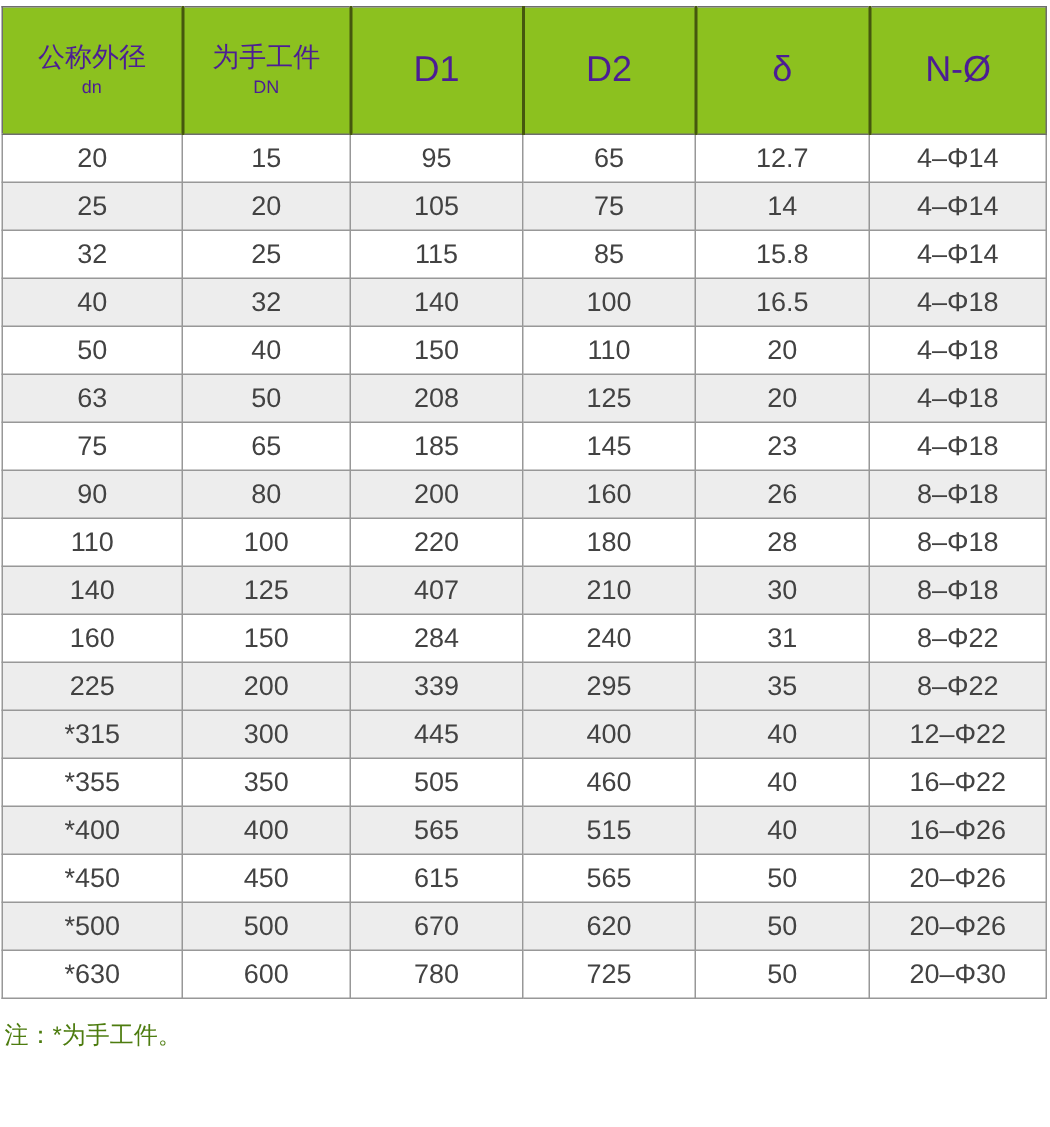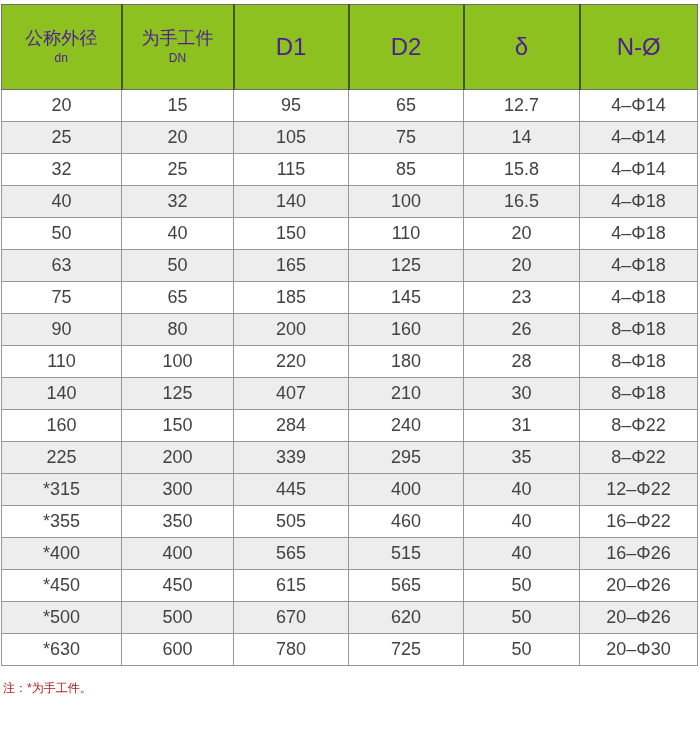--- a/index.html
+++ b/index.html
@@ -66,22 +66,22 @@
     padding: 0;
     overflow: hidden;
     white-space: nowrap;
   }
   tbody tr.alt {
     background: #ededed;
   }
 
   .note {
     margin: 14px 0 0 2px;
-    font-size: 12px;
-    color: #b91c1c;
+    font-size: 16px;
+    color: #4d7c0f;
   }
 </style>
 </head>
 <body>
 
 <div class="page">
   <table class="spec">
     <colgroup>
       <col class="c1">
         <col class="c2">
@@ -143,21 +143,21 @@
     <td>50</td>
     <td>40</td>
     <td>150</td>
     <td>110</td>
     <td>20</td>
     <td>4–Φ18</td>
   </tr>
         <tr class="alt">
     <td>63</td>
     <td>50</td>
-    <td>165</td>
+    <td>208</td>
     <td>125</td>
     <td>20</td>
     <td>4–Φ18</td>
   </tr>
         <tr>
     <td>75</td>
     <td>65</td>
     <td>185</td>
     <td>145</td>
     <td>23</td>

